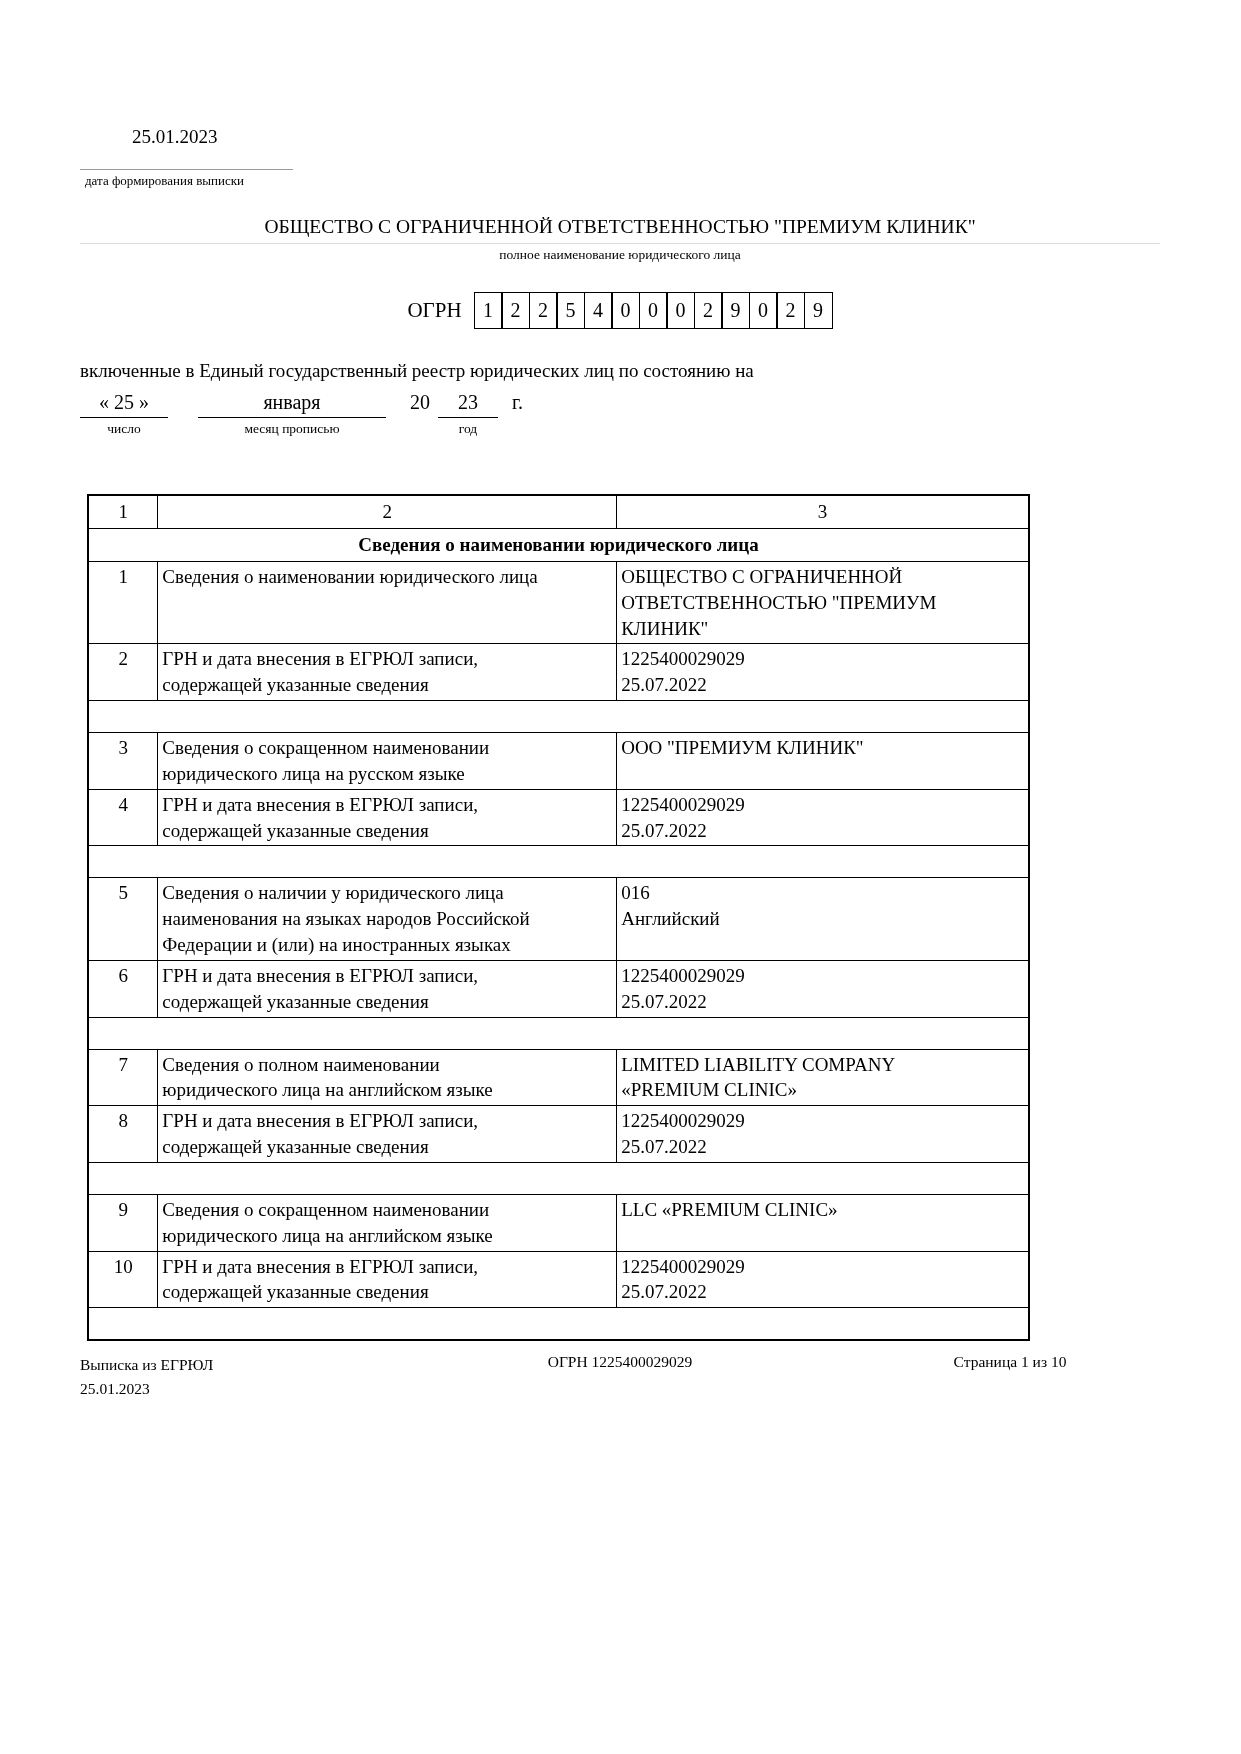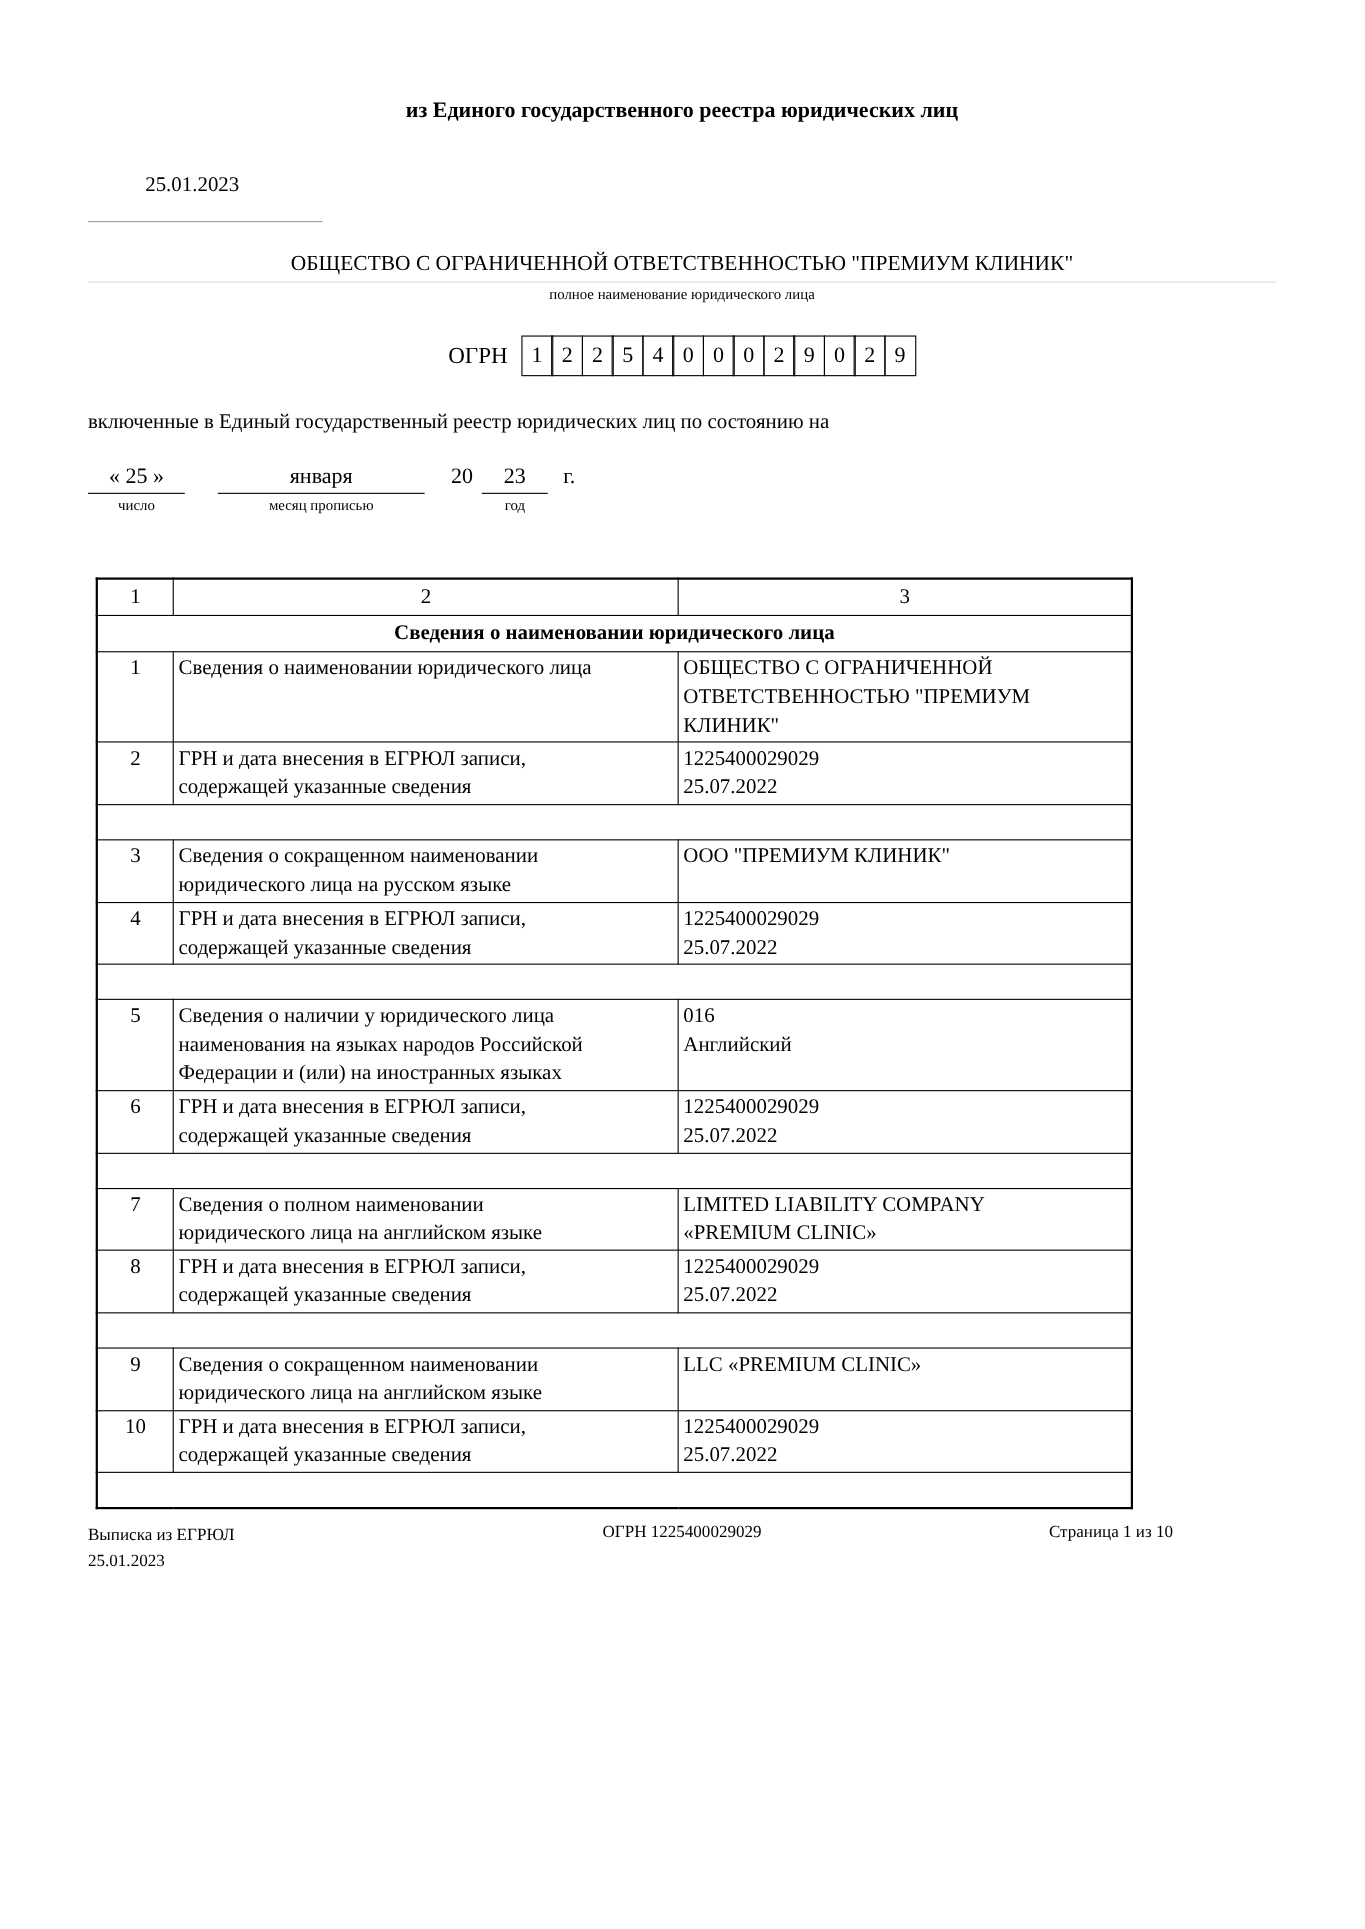--- a/index.html
+++ b/index.html
@@ -32,21 +32,21 @@
   .ogrn-boxes { display: flex; }
   .ogrn-digit {
     width: 27px; height: 35px; border: 1.5px solid #000; margin-left: -1.5px;
     display: flex; align-items: center; justify-content: center;
     font-size: 20px;
   }
   .ogrn-digit:first-child { margin-left: 0; }
 
   .included { font-size: 19px; margin: 31px 0 0 0; }
 
-  .dateline { margin-top: 27px; display: flex; align-items: flex-start; font-size: 20px; }
+  .dateline { margin-top: 9px; display: flex; align-items: flex-start; font-size: 20px; }
   .dl-item { display: flex; flex-direction: column; align-items: center; }
   .dl-top { display: block; width: 100%; text-align: center; border-bottom: 1.5px solid #000; padding-bottom: 3px; }
   .dl-label { font-size: 13.5px; margin-top: 3px; }
   .dl-plain { padding-bottom: 3px; }
 
   table.main {
     border-collapse: collapse;
     width: 943px;
     margin-left: 7px;
     margin-top: 57px;
@@ -71,25 +71,25 @@
   .footer { width: 1080px; margin-top: 12px; display: flex; align-items: flex-start; font-size: 15.5px; }
   .f-left { width: 300px; line-height: 1.55; }
   .f-center { flex: 1; text-align: center; }
   .f-right { width: 300px; text-align: center; }
 </style>
 </head>
 <body>
 
 <div class="page">
 
-  <div class="doc-subtitle">из Единого государственного реестра юридических лиц</div>
 
   <div class="formation">
     <div class="formation-date">25.01.2023</div>
     <div class="formation-line"></div>
+    <div class="formation-label">дата формирования выписки</div>
   </div>
 
 
   <div class="company">
     <div class="company-name">ОБЩЕСТВО С ОГРАНИЧЕННОЙ ОТВЕТСТВЕННОСТЬЮ "ПРЕМИУМ КЛИНИК"</div>
     <div class="company-rule"></div>
     <div class="company-label">полное наименование юридического лица</div>
   </div>
 
   <div class="ogrn-row">

